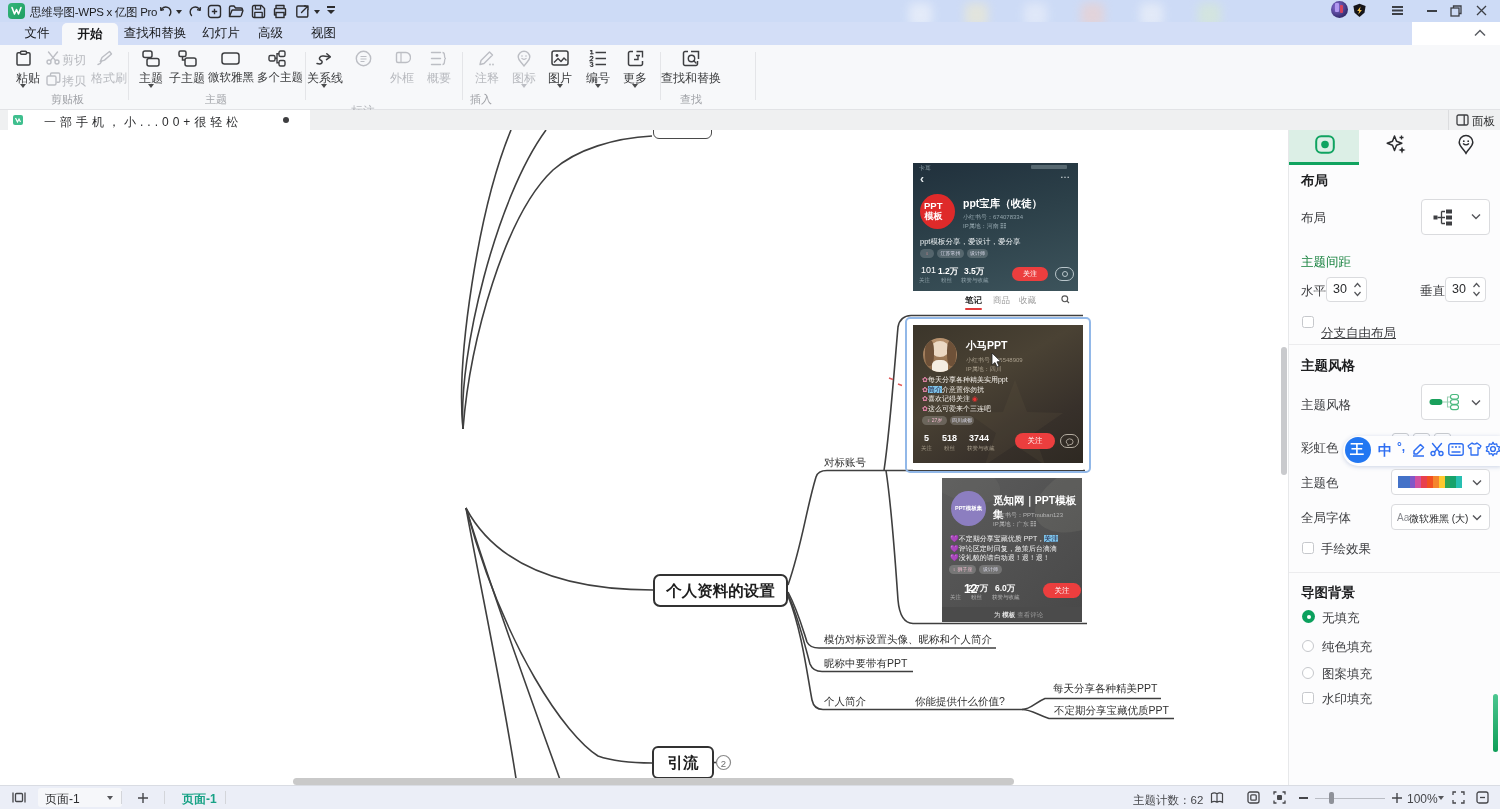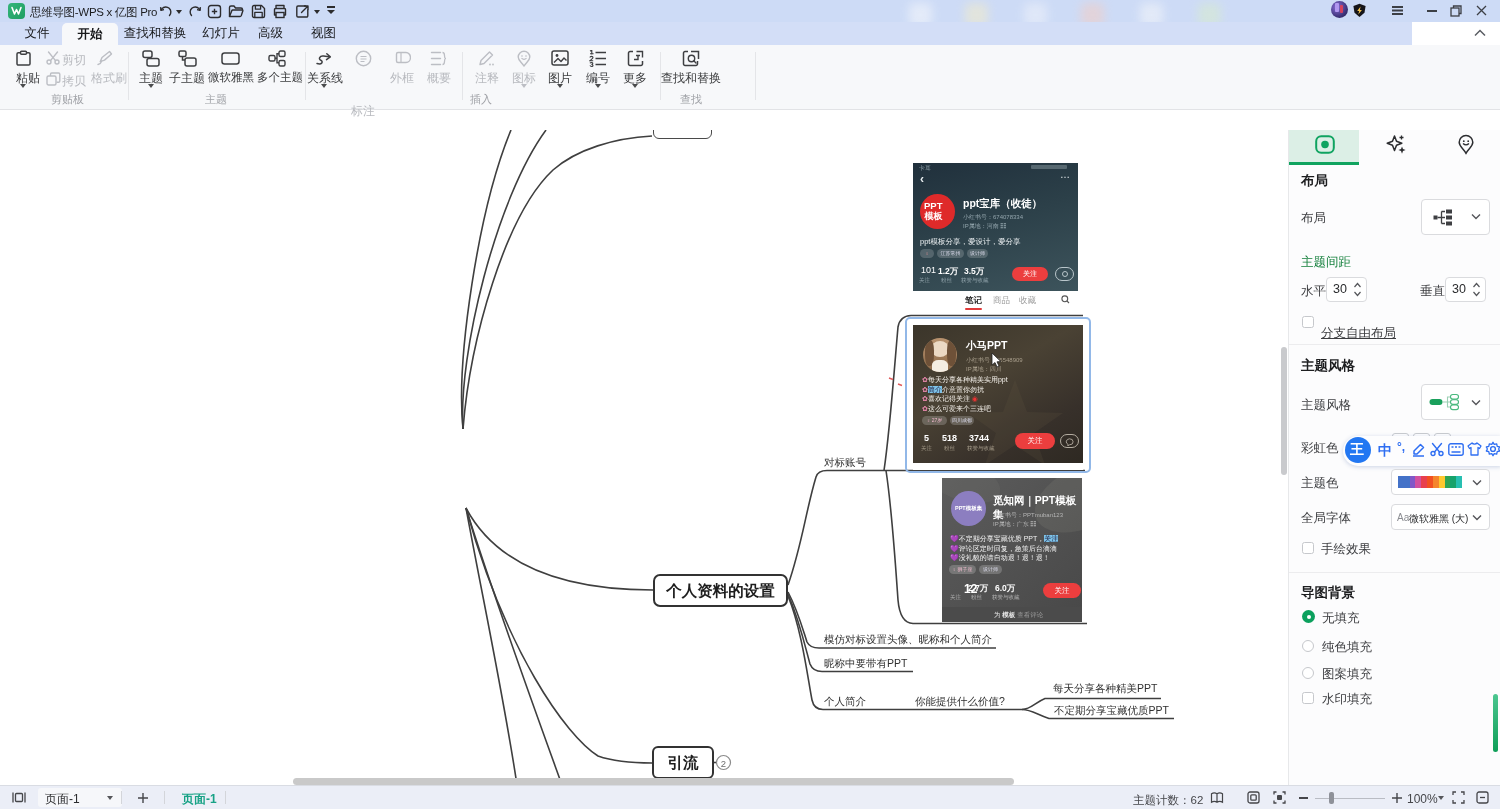--- a/index.html
+++ b/index.html
@@ -215,20 +215,35 @@
   <div class="vdiv" style="left:660px;"></div>
 
   <svg class="abs" style="left:682px;top:5px;" width="18" height="17" viewBox="0 0 18 17">
         <path d="M6 1.5 H3 a1.5 1.5 0 0 0-1.5 1.5 v11 a1.5 1.5 0 0 0 1.5 1.5 h11 a1.5 1.5 0 0 0 1.5-1.5 V11 M9 1.5 h7.5 v7.5" fill="none" stroke="#3e3f42" stroke-width="1.5"></path>
         <circle cx="9.5" cy="8.5" r="3.2" fill="none" stroke="#3e3f42" stroke-width="1.4"></circle>
         <path d="M11.8 10.8 l2.2 2.2" stroke="#3e3f42" stroke-width="1.4" stroke-linecap="round"></path>
       </svg>
   <div class="tbtxt" style="left:661px;top:25px;">查找和替换</div>
   <div class="grplabel" style="left:680px;">查找</div>
   <div class="vdiv" style="left:755px;"></div>
+</div>
+<div id="tabstrip">
+  <div class="abs" style="left:8px;top:0;width:302px;height:20px;background:#fff;"></div>
+  <svg class="abs" style="left:12px;top:4px;" width="12" height="12" viewBox="0 0 12 12">
+        <rect x="1" y="1" width="10" height="10" rx="2" fill="#3fbf8e"></rect>
+        <path d="M3.5 4 l2 4 1.5-3 1.5 3" fill="none" stroke="#fff" stroke-width="1.2"></path>
+      </svg>
+  <div class="abs" style="left:44px;top:3.5px;font-size:12px;letter-spacing:4px;color:#2b2c2e;">一部手机，小...00+很轻松</div>
+  <div class="abs" style="left:283px;top:7px;width:6px;height:6px;border-radius:50%;background:#3d3e40;"></div>
+  <div class="abs" style="left:1448px;top:0;width:1px;height:20px;background:#dcdddf;"></div>
+  <svg class="abs" style="left:1456px;top:4px;" width="13" height="12" viewBox="0 0 13 12">
+        <rect x="1" y="1" width="11" height="10" rx="1.5" fill="none" stroke="#3e3f42" stroke-width="1.3"></rect>
+        <path d="M8.2 1 v10" stroke="#3e3f42" stroke-width="1.3"></path>
+      </svg>
+  <div class="abs" style="left:1472px;top:3.5px;font-size:11.5px;color:#2b2c2e;">面板</div>
 </div>
 <div id="canvas">
   <svg class="abs" style="left:0;top:0;" width="1288" height="655" viewBox="0 0 1288 655" fill="none">
     <g stroke="#3f3f3f" stroke-width="1.6">
       <path d="M463,299 C456,230 478,80 511,0"></path>
       <path d="M463,299 C458,225 496,68 546,0"></path>
       <path d="M463,299 C470,210 505,85 553,40 C577,19 615,8 652,6"></path>
       <path d="M466,378 C497,436 565,460 653,460"></path>
       <path d="M466,378 C505,520 566,606 598,626 Q618,633 652,633"></path>
       <path d="M466,378 C483,470 504,568 517,655"></path>

